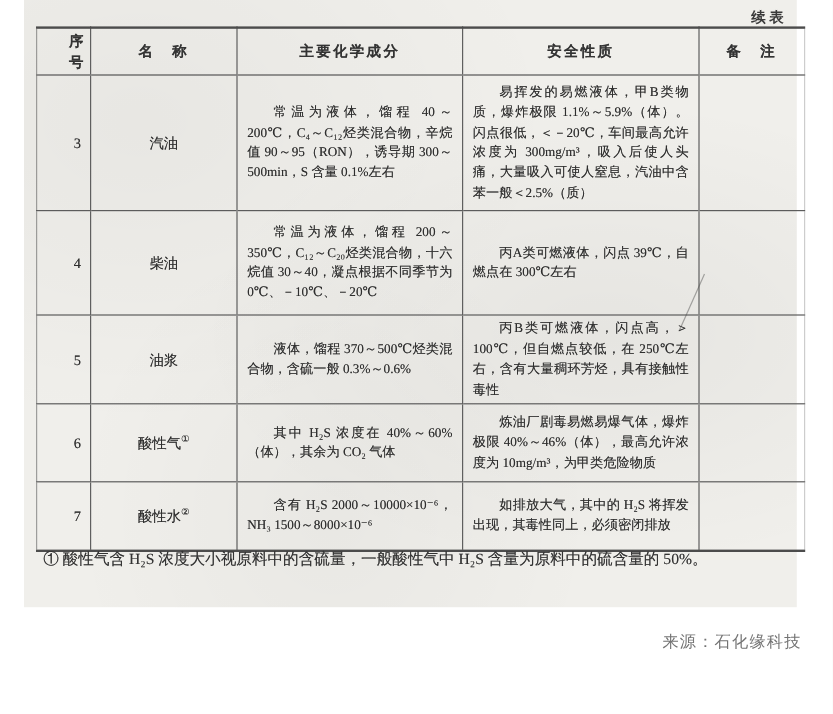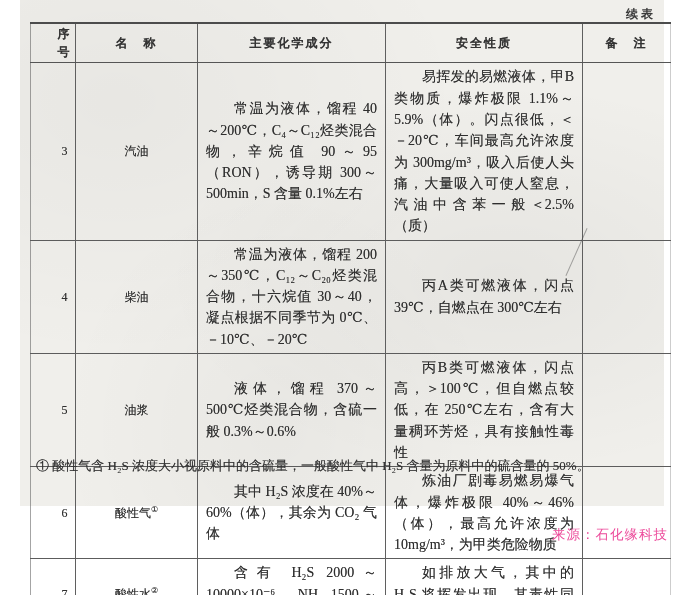--- a/index.html
+++ b/index.html
@@ -27,21 +27,21 @@
     border-collapse:collapse;table-layout:fixed;
     border-top:2px solid #4c4c4c;
     border-bottom:2px solid #4c4c4c;
     border-left:1px solid rgba(90,90,90,.55);
     border-right:1px solid rgba(90,90,90,.30);
   }
   col.c1{width:45px}col.c2{width:122px}col.c3{width:188px}col.c4{width:197px}col.c5{width:88px}
   th,td{
     border-left:1px solid #5f5f5f;
     vertical-align:middle;
-    font-size:14px;line-height:1.52;
+    font-size:11px;line-height:1.52;
     text-shadow:0 0 .5px rgba(40,40,40,.55);
   }
   th:first-child,td:first-child{border-left:none;padding-left:24px;}
   thead tr{height:33px;}
   thead th{
     font-weight:bold;font-size:12px;text-align:center;letter-spacing:2px;
     border-bottom:1.4px solid #555;color:#333;
   }
   tr{border-bottom:1.2px solid #5c5c5c;}
   tbody tr:last-child{border-bottom:none;}
@@ -56,21 +56,21 @@
     text-shadow:0 0 .5px rgba(40,40,40,.5);
   }
   .footnotes div{margin:0;}
   .scratch{
     position:absolute;left:556px;top:226px;width:1px;height:52px;
     background:rgba(70,70,70,.45);transform:rotate(24deg);
   }
   .source-line{
     position:absolute;right:26px;text-align:right;
     font-family:"Liberation Sans","DejaVu Sans",sans-serif;
-    font-size:13.5px;color:#ec4899;letter-spacing:1px;
+    font-size:13.5px;color:#737373;letter-spacing:1px;
   }
   .src1{top:526px;}
   .src2{top:560px;margin-top:44px;}
 </style>
 </head>
 <body>
 
 <div class="scan">
 
   <div class="continued">续表</div>

